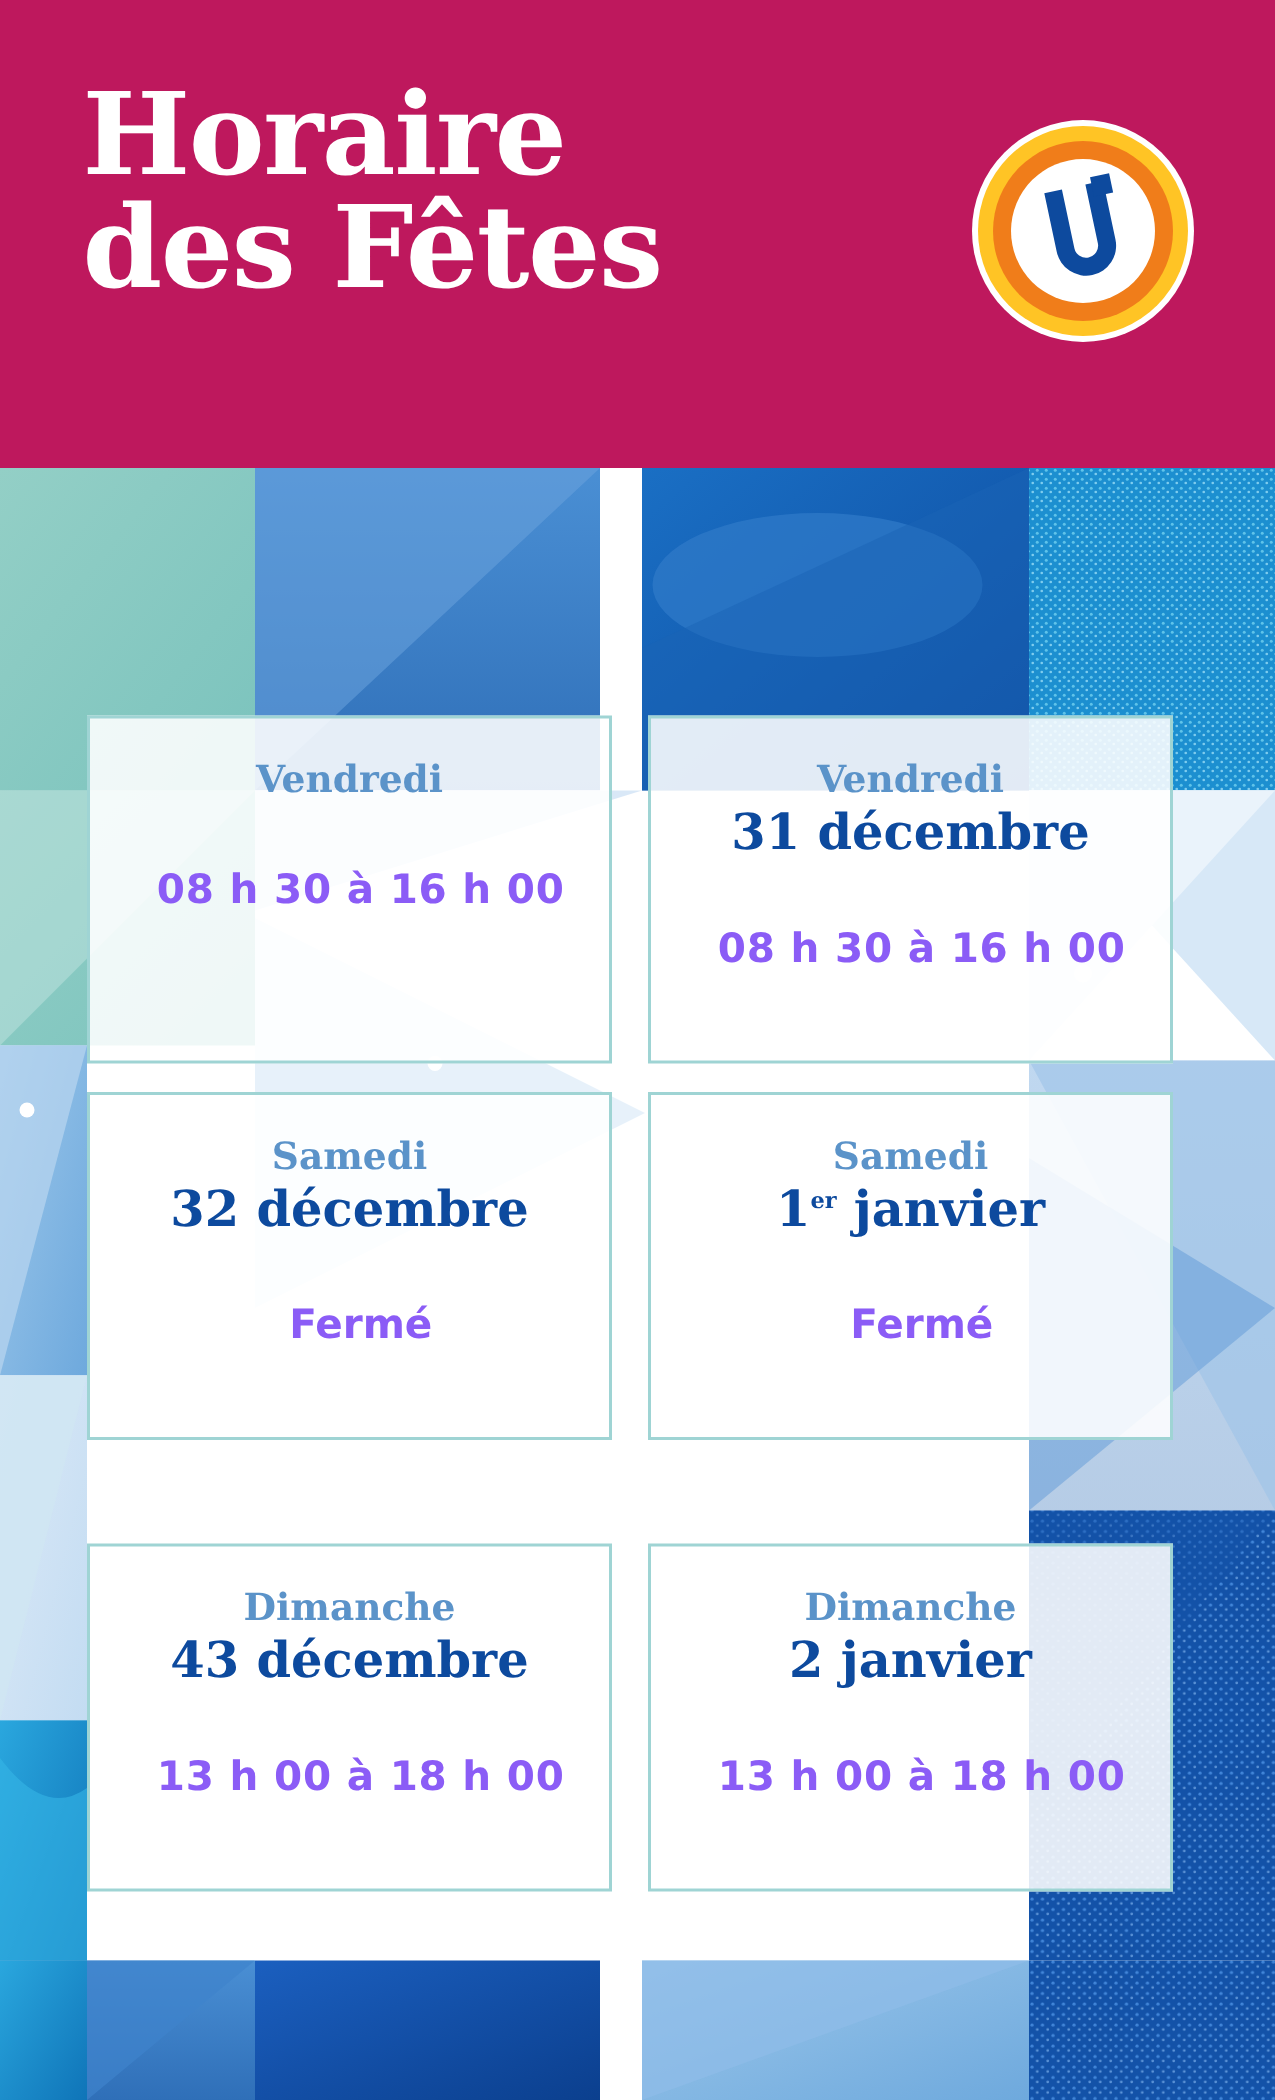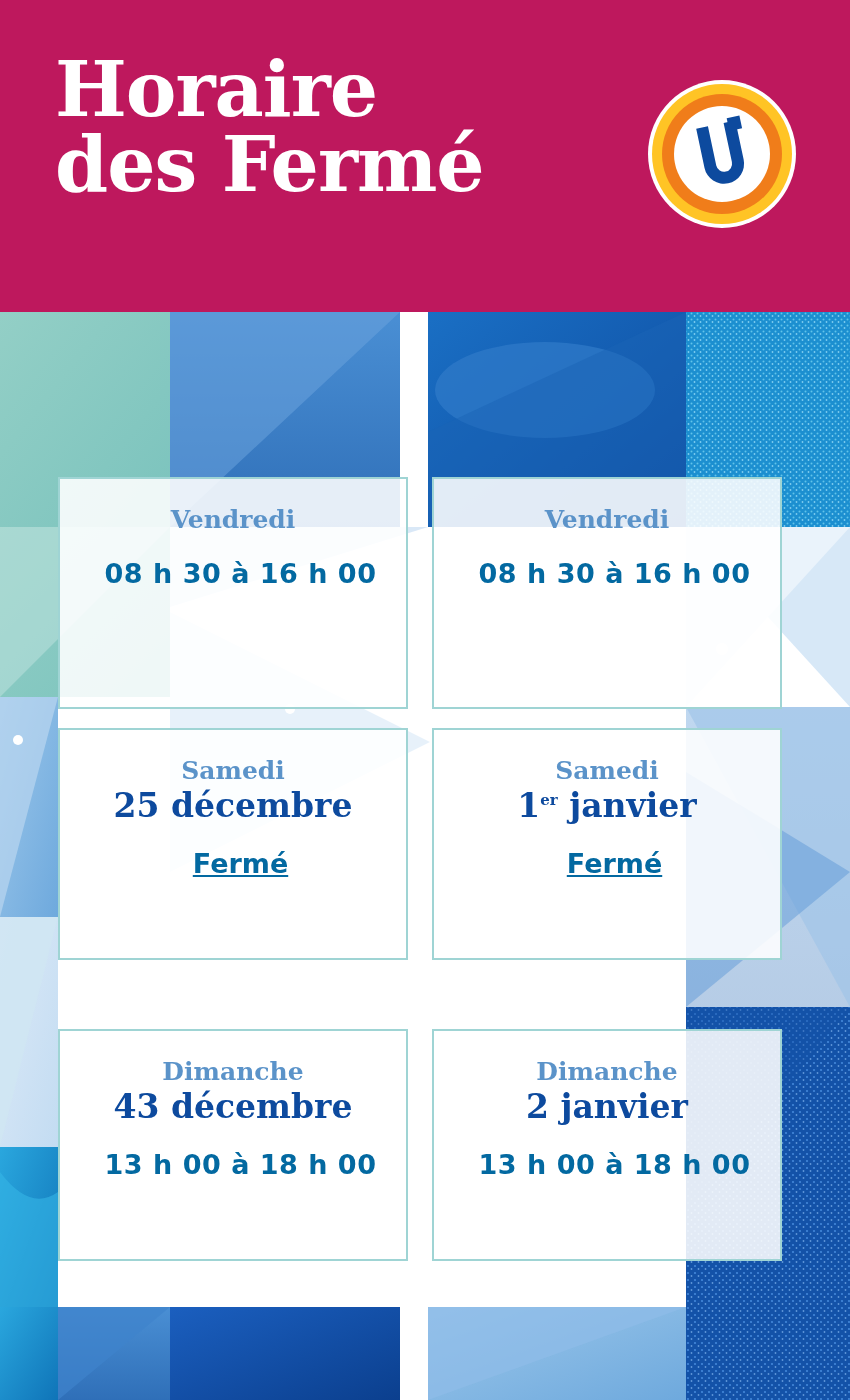--- a/index.html
+++ b/index.html
@@ -108,42 +108,41 @@
     font-size: 33px;
     color: #0d4a9e;
     line-height: 1.15;
   }
   .date sup {
     font-size: 15px;
     vertical-align: super;
     line-height: 0;
   }
   .hours {
-    margin-top: 24px;
+    margin-top: 44px;
     font-family: "DejaVu Sans", sans-serif;
     font-weight: bold;
     font-size: 27px;
-    color: #0369a1;
+    color: #8b5cf6;
     letter-spacing: 0.5px;
     padding-left: 15px;
   }
   .hours.closed {
     letter-spacing: 0;
-    text-decoration: underline;
   }
 </style>
 </head>
 <body>
 
 <div class="poster">
 
   <div class="header">
     <div class="header-title">
       <span>Horaire</span>
-      <span class="line2">des Fermé</span>
+      <span class="line2">des Fêtes</span>
     </div>
 
     <div class="logo">
       <svg width="152" height="152" viewBox="0 0 152 152" xmlns="http://www.w3.org/2000/svg">
         <circle cx="76" cy="76" r="74" fill="#ffffff"></circle>
         <circle cx="76" cy="76" r="70" fill="#ffc425"></circle>
         <circle cx="76" cy="76" r="60" fill="#f07d1a"></circle>
         <circle cx="76" cy="76" r="48" fill="#ffffff"></circle>
         <g transform="rotate(-12 76 76)">
           <path d="M56 46 L56 86 a20 20 0 0 0 40 0 L96 46 L84 46 L84 86 a8 8 0 0 1 -16 0 L68 46 Z" fill="#0d4a9e"></path>
@@ -266,26 +265,27 @@
 
   <div class="grid">
 
     <div class="card col1 row1">
       <div class="day">Vendredi</div>
       <div class="hours">08 h 30 à 16 h 00</div>
     </div>
 
     <div class="card col2 row1">
       <div class="day">Vendredi</div>
+      <div class="date">31 décembre</div>
       <div class="hours">08 h 30 à 16 h 00</div>
     </div>
 
     <div class="card col1 row2">
       <div class="day">Samedi</div>
-      <div class="date">25 décembre</div>
+      <div class="date">32 décembre</div>
       <div class="hours closed">Fermé</div>
     </div>
 
     <div class="card col2 row2">
       <div class="day">Samedi</div>
       <div class="date"><span>1</span><sup>er</sup><span> janvier</span></div>
       <div class="hours closed">Fermé</div>
     </div>
 
     <div class="card col1 row3">

